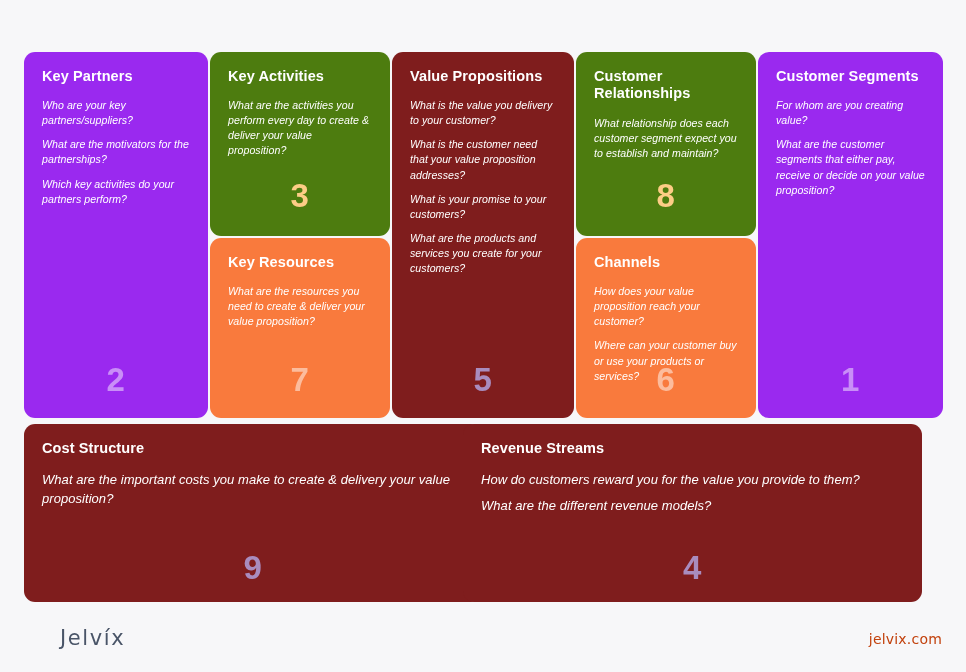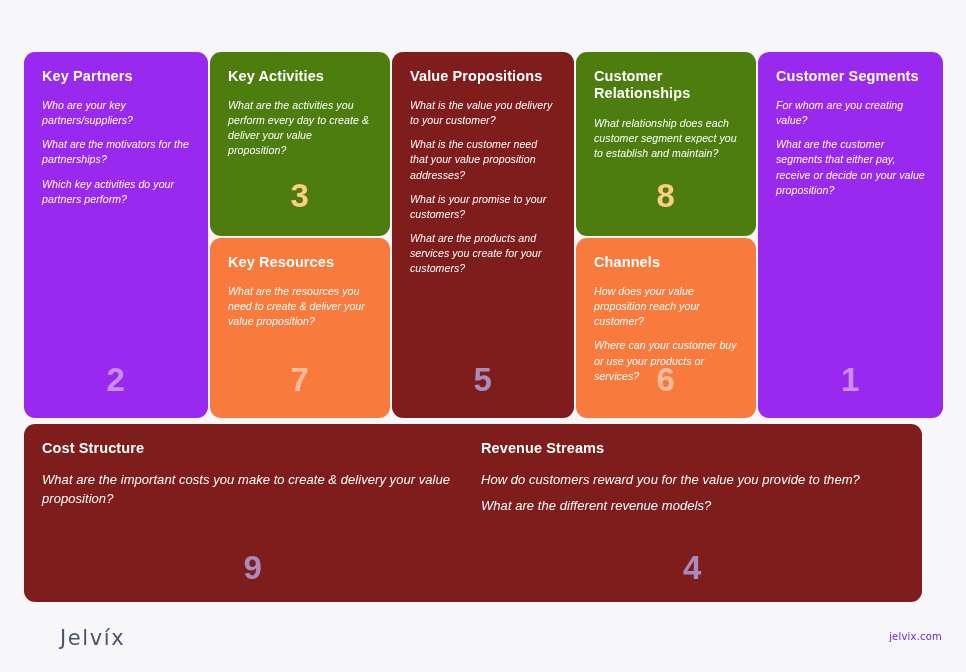--- a/index.html
+++ b/index.html
@@ -117,23 +117,23 @@
     font-weight: 400;
     color: #4a5568;
     letter-spacing: 1.6px;
     margin-left: 36px;
   }
   #footer-site {
     position: absolute;
     right: 24px;
     top: 19px;
     font-family: "DejaVu Sans", sans-serif;
-    font-size: 10px;
+    font-size: 14px;
     font-weight: 400;
-    color: #6d28d9;
+    color: #c2410c;
     letter-spacing: 0.2px;
   }
 </style>
 </head>
 <body>
 
 <div id="canvas-root">
 
   <div class="card v-brightpurple" id="card-key-partners">
     <h2 class="card-title">Key Partners</h2>

